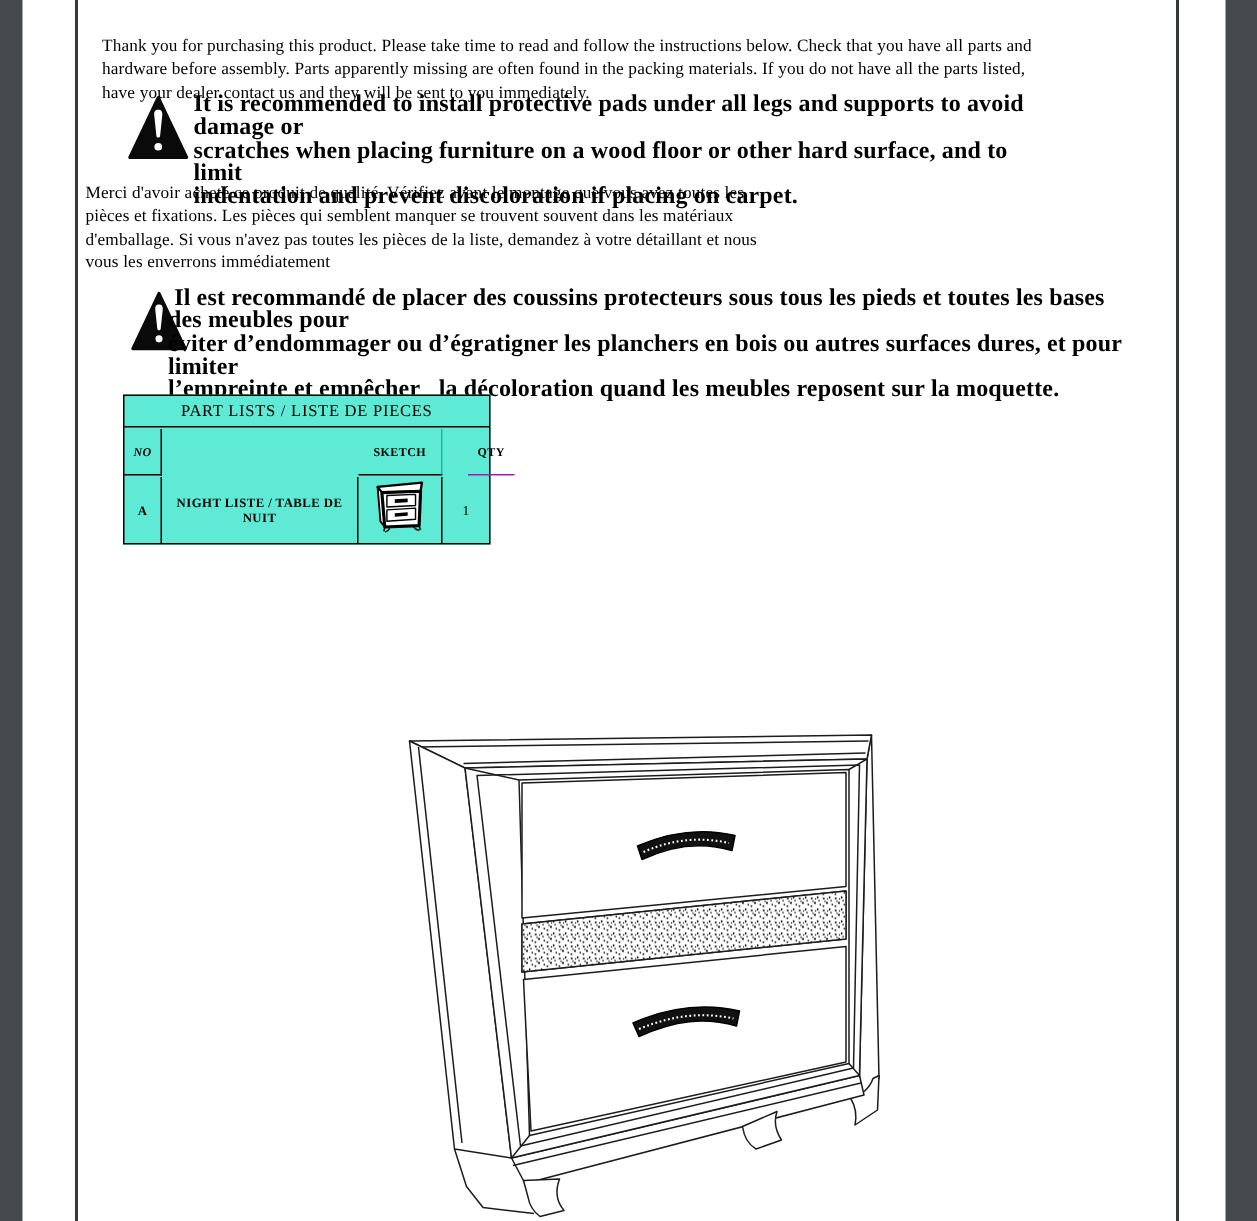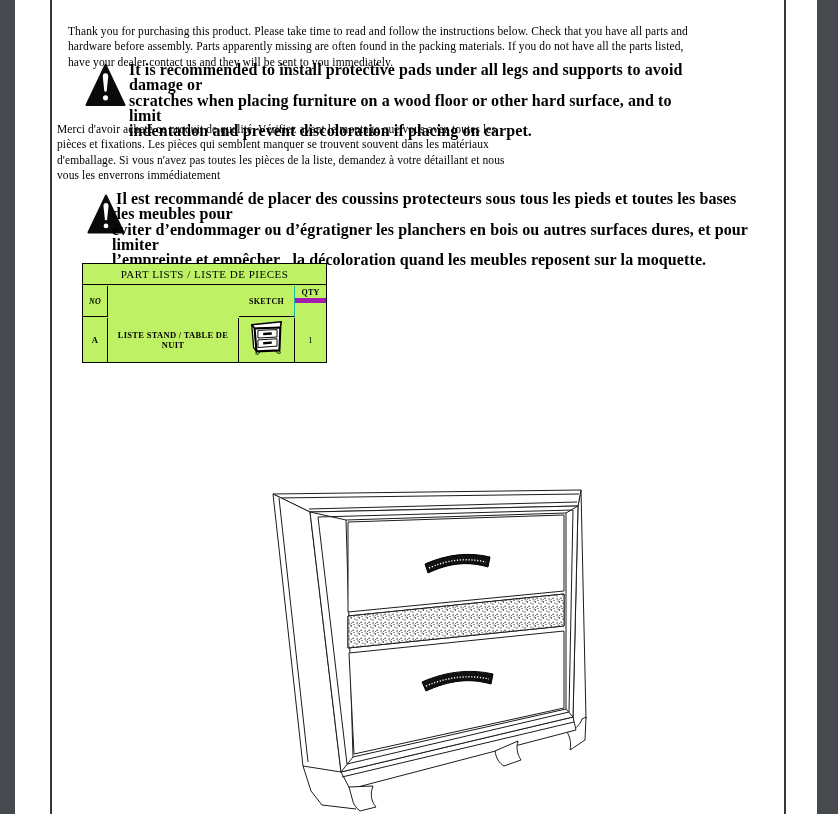--- a/index.html
+++ b/index.html
@@ -11,27 +11,27 @@
   }
   .page{position:absolute;left:15px;top:0;width:802px;height:814px;background:#ffffff;}
   .vrule{position:absolute;top:0;width:2px;height:814px;background:#35393c;}
   .para{
     position:absolute;font-size:11.5px;line-height:15.3px;
     white-space:pre-line;letter-spacing:0.1px;
   }
   .para.bold{font-weight:bold;font-size:16px;}
   .warn-icon{position:absolute;}
   
-  .ptable{position:absolute;left:82px;top:263px;width:243px;height:98px;border:1.5px solid #000;background:#bef264;}
+  .ptable{position:absolute;left:82px;top:263px;width:243px;height:98px;border:1.5px solid #000;background:#5eead4;}
   .ptable .cell{position:absolute;display:flex;align-items:center;justify-content:center;text-align:center;box-sizing:border-box;}
   .t-title{left:0;top:0;width:243px;height:21px;border-bottom:1px solid #000;font-size:11px;letter-spacing:.5px;}
   .h-no   {left:0;  top:22px;width:25px; height:31px;border-right:1px solid #000;border-bottom:1px solid #000;font-style:italic;}
   .h-comp {left:25px;top:22px;width:131px;height:31px;border-right:1px solid #000;border-bottom:1px solid #000;}
   .h-sk   {left:156px;top:22px;width:56px;height:31px;border-right:1px solid #14b8a6;border-bottom:1px solid #000;}
-  .h-qty  {left:212px;top:22px;width:31px;height:17px;border-bottom:5px solid #a21caf;}
+  .h-qty  {left:229px;top:22px;width:31px;height:31px;border-bottom:1px solid #a21caf;}
   .r-no   {left:0;  top:54px;width:25px; height:44px;border-right:1px solid #000;}
   .r-comp {left:25px;top:54px;width:131px;height:44px;border-right:1px solid #000;}
   .r-sk   {left:156px;top:54px;width:56px;height:44px;border-right:1px solid #000;}
   .r-qty  {left:212px;top:54px;width:31px;height:44px;}
   .small-caps{font-size:8px;font-weight:bold;letter-spacing:.3px;}
   .cell-val{font-size:8.5px;font-weight:bold;letter-spacing:.3px;}
   .qty-val{font-size:9px;font-weight:normal;}
   .drawing{position:absolute;left:252px;top:469px;}
 </style>
 </head>
@@ -72,21 +72,21 @@
 éviter d’endommager ou d’égratigner les planchers en bois ou autres surfaces dures, et pour limiter
 l’empreinte et empêcher&nbsp;&nbsp; la décoloration quand les meubles reposent sur la moquette.</div>
 
 <div class="ptable">
   <div class="cell t-title">PART LISTS / LISTE DE PIECES</div>
   <div class="cell h-no small-caps">NO</div>
   <div class="cell h-sk small-caps">SKETCH</div>
   <div class="cell h-qty small-caps">QTY</div>
 
   <div class="cell r-no cell-val">A</div>
-  <div class="cell r-comp cell-val">LISTE STAND / TABLE DE NUIT</div>
+  <div class="cell r-comp cell-val">NIGHT LISTE / TABLE DE NUIT</div>
   <div class="cell r-sk">
     <span>
       <svg width="42" height="42" viewBox="0 0 42 44">
         <g stroke="#000" fill="#fff" stroke-linejoin="round">
           <path stroke-width="1.6" d="M5 8 L36 5 L35 11 L8 12 Z"></path>
           <path stroke-width="1.3" d="M5 8 L8 12 L10 36 L7 32 Z"></path>
           <path stroke-width="2.2" d="M8 12 L35 11 L34 35 L10 36 Z"></path>
           <path stroke-width="1" d="M11.5 14 L31.5 13.2 L31.5 21 L11.5 22 Z"></path>
           <path stroke-width="1" d="M11.5 24 L31.5 22.8 L31.5 30.5 L11.5 32 Z"></path>
           <path fill="#000" stroke="none" d="M17 16.6 L26 16.1 L26 18.7 L17 19.2 Z"></path>

